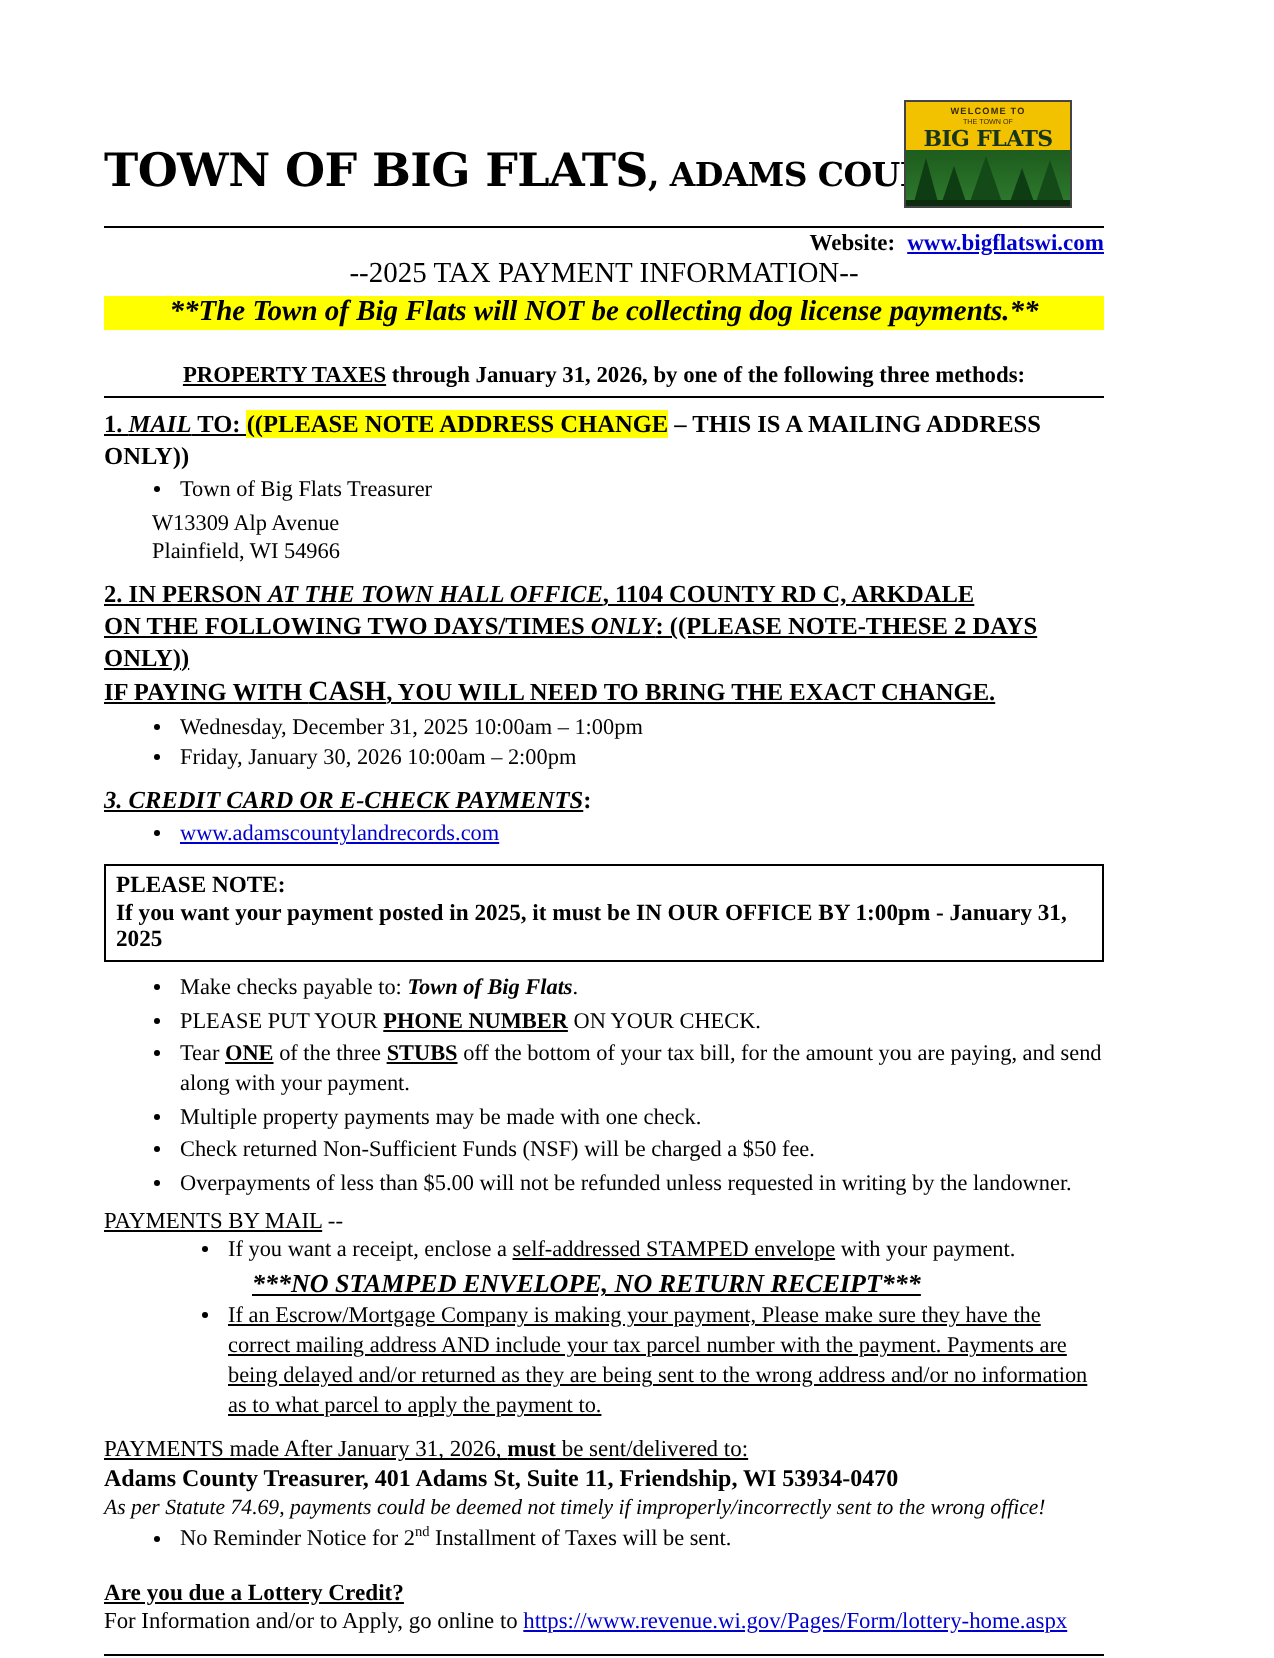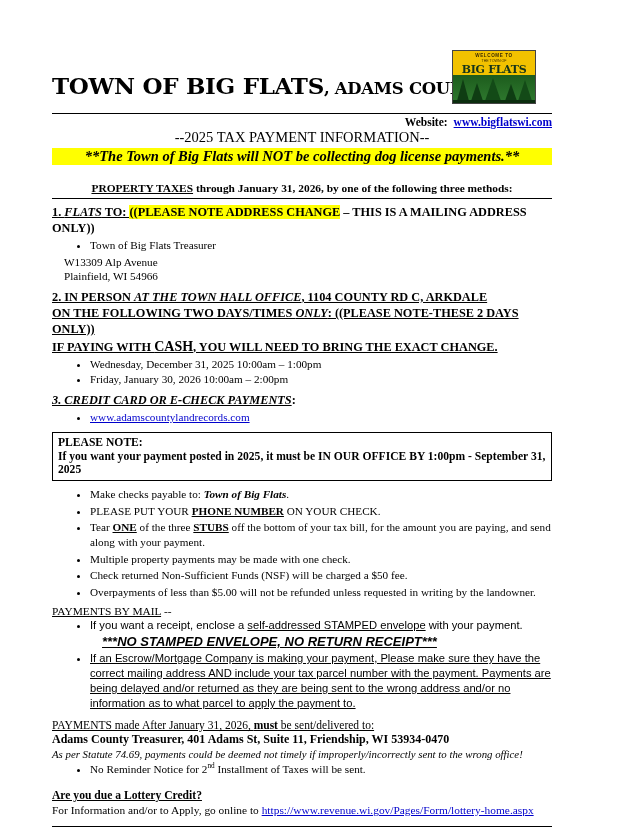--- a/index.html
+++ b/index.html
@@ -157,21 +157,21 @@
   ul.bullets li {
     font-size: 11.2px;
     font-family: "Liberation Serif", serif;
     line-height: 1.32;
     margin-bottom: 0px;
   }
   .addr-block {
     font-size: 11.2px;
     font-family: "Liberation Serif", serif;
     line-height: 1.3;
-    margin-left: 12px;
+    margin-left: 24px;
   }
   
   .notice-box {
     border: 1.2px solid #000;
     margin-top: 7px;
     padding: 3px 5px 4px 5px;
     font-family: "Liberation Serif", serif;
   }
   .notice-box .l1 {
     font-size: 11.6px;
@@ -198,22 +198,23 @@
     font-family: "Liberation Serif", serif;
     margin-top: 5px;
   }
   .mail-head .ul { text-decoration: underline; }
   ul.mail {
     margin: 1px 0 0 0;
     padding-left: 38px;
   }
   ul.mail li {
     font-size: 11.2px;
-    font-family: Liberation Sans, sans-serif;
+    font-family: Liberation Serif, serif;
     line-height: 1.35;
+    margin-left: 24px;
   }
   .no-stamp {
     font-style: italic;
     font-weight: bold;
     font-size: 13px;
     text-decoration: underline;
     display: block;
     margin-left: 12px;
   }
   .escrow {
@@ -293,21 +294,21 @@
     <div class="banner hl-yellow">**The Town of Big Flats will NOT be collecting dog license payments.**</div>
 
     <div class="intro">
       <br>
       <u>PROPERTY TAXES</u><span> through January 31, 2026, by one of the following three methods:</span>
     </div>
 
     <hr class="rule-short">
 
     <div class="sec-head">
-      <span class="u">1. </span><span class="u i">FLATS</span><span class="u"> TO:  </span><span class="hl-yellow">((PLEASE NOTE ADDRESS CHANGE</span><span> – THIS IS A MAILING ADDRESS ONLY))</span>
+      <span class="u">1. </span><span class="u i">MAIL</span><span class="u"> TO:  </span><span class="hl-yellow">((PLEASE NOTE ADDRESS CHANGE</span><span> – THIS IS A MAILING ADDRESS ONLY))</span>
     </div>
     <ul class="bullets">
       <li>Town of Big Flats Treasurer</li>
     </ul>
     <div class="addr-block">
       <div>W13309 Alp Avenue</div>
       <div>Plainfield, WI 54966</div>
     </div>
 
     <div class="sec-head">
@@ -326,21 +327,21 @@
 
     <div class="sec-head">
       <span class="u i">3. CREDIT CARD OR E-CHECK PAYMENTS</span><span>:</span>
     </div>
     <ul class="bullets">
       <li><span class="link">www.adamscountylandrecords.com</span></li>
     </ul>
 
     <div class="notice-box">
       <div class="l1">PLEASE NOTE:</div>
-      <div class="l2">If you want your payment posted in 2025, it must be IN OUR OFFICE BY 1:00pm - September 31, 2025</div>
+      <div class="l2">If you want your payment posted in 2025, it must be IN OUR OFFICE BY 1:00pm - January 31, 2025</div>
     </div>
 
     <ul class="mid">
       <li><span>Make checks payable to: </span><span class="b i">Town of Big Flats</span><span>.</span></li>
       <li><span>PLEASE PUT YOUR </span><span class="b u">PHONE NUMBER</span><span> ON YOUR CHECK.</span></li>
       <li><span>Tear </span><span class="b u">ONE</span><span> of the three </span><span class="b u">STUBS</span><span> off the bottom of your tax bill, for the amount you are paying, and send along with your payment.</span></li>
       <li>Multiple property payments may be made with one check.</li>
       <li>Check returned Non-Sufficient Funds (NSF) will be charged a $50 fee.</li>
       <li>Overpayments of less than $5.00 will not be refunded unless requested in writing by the landowner.</li>
     </ul>

